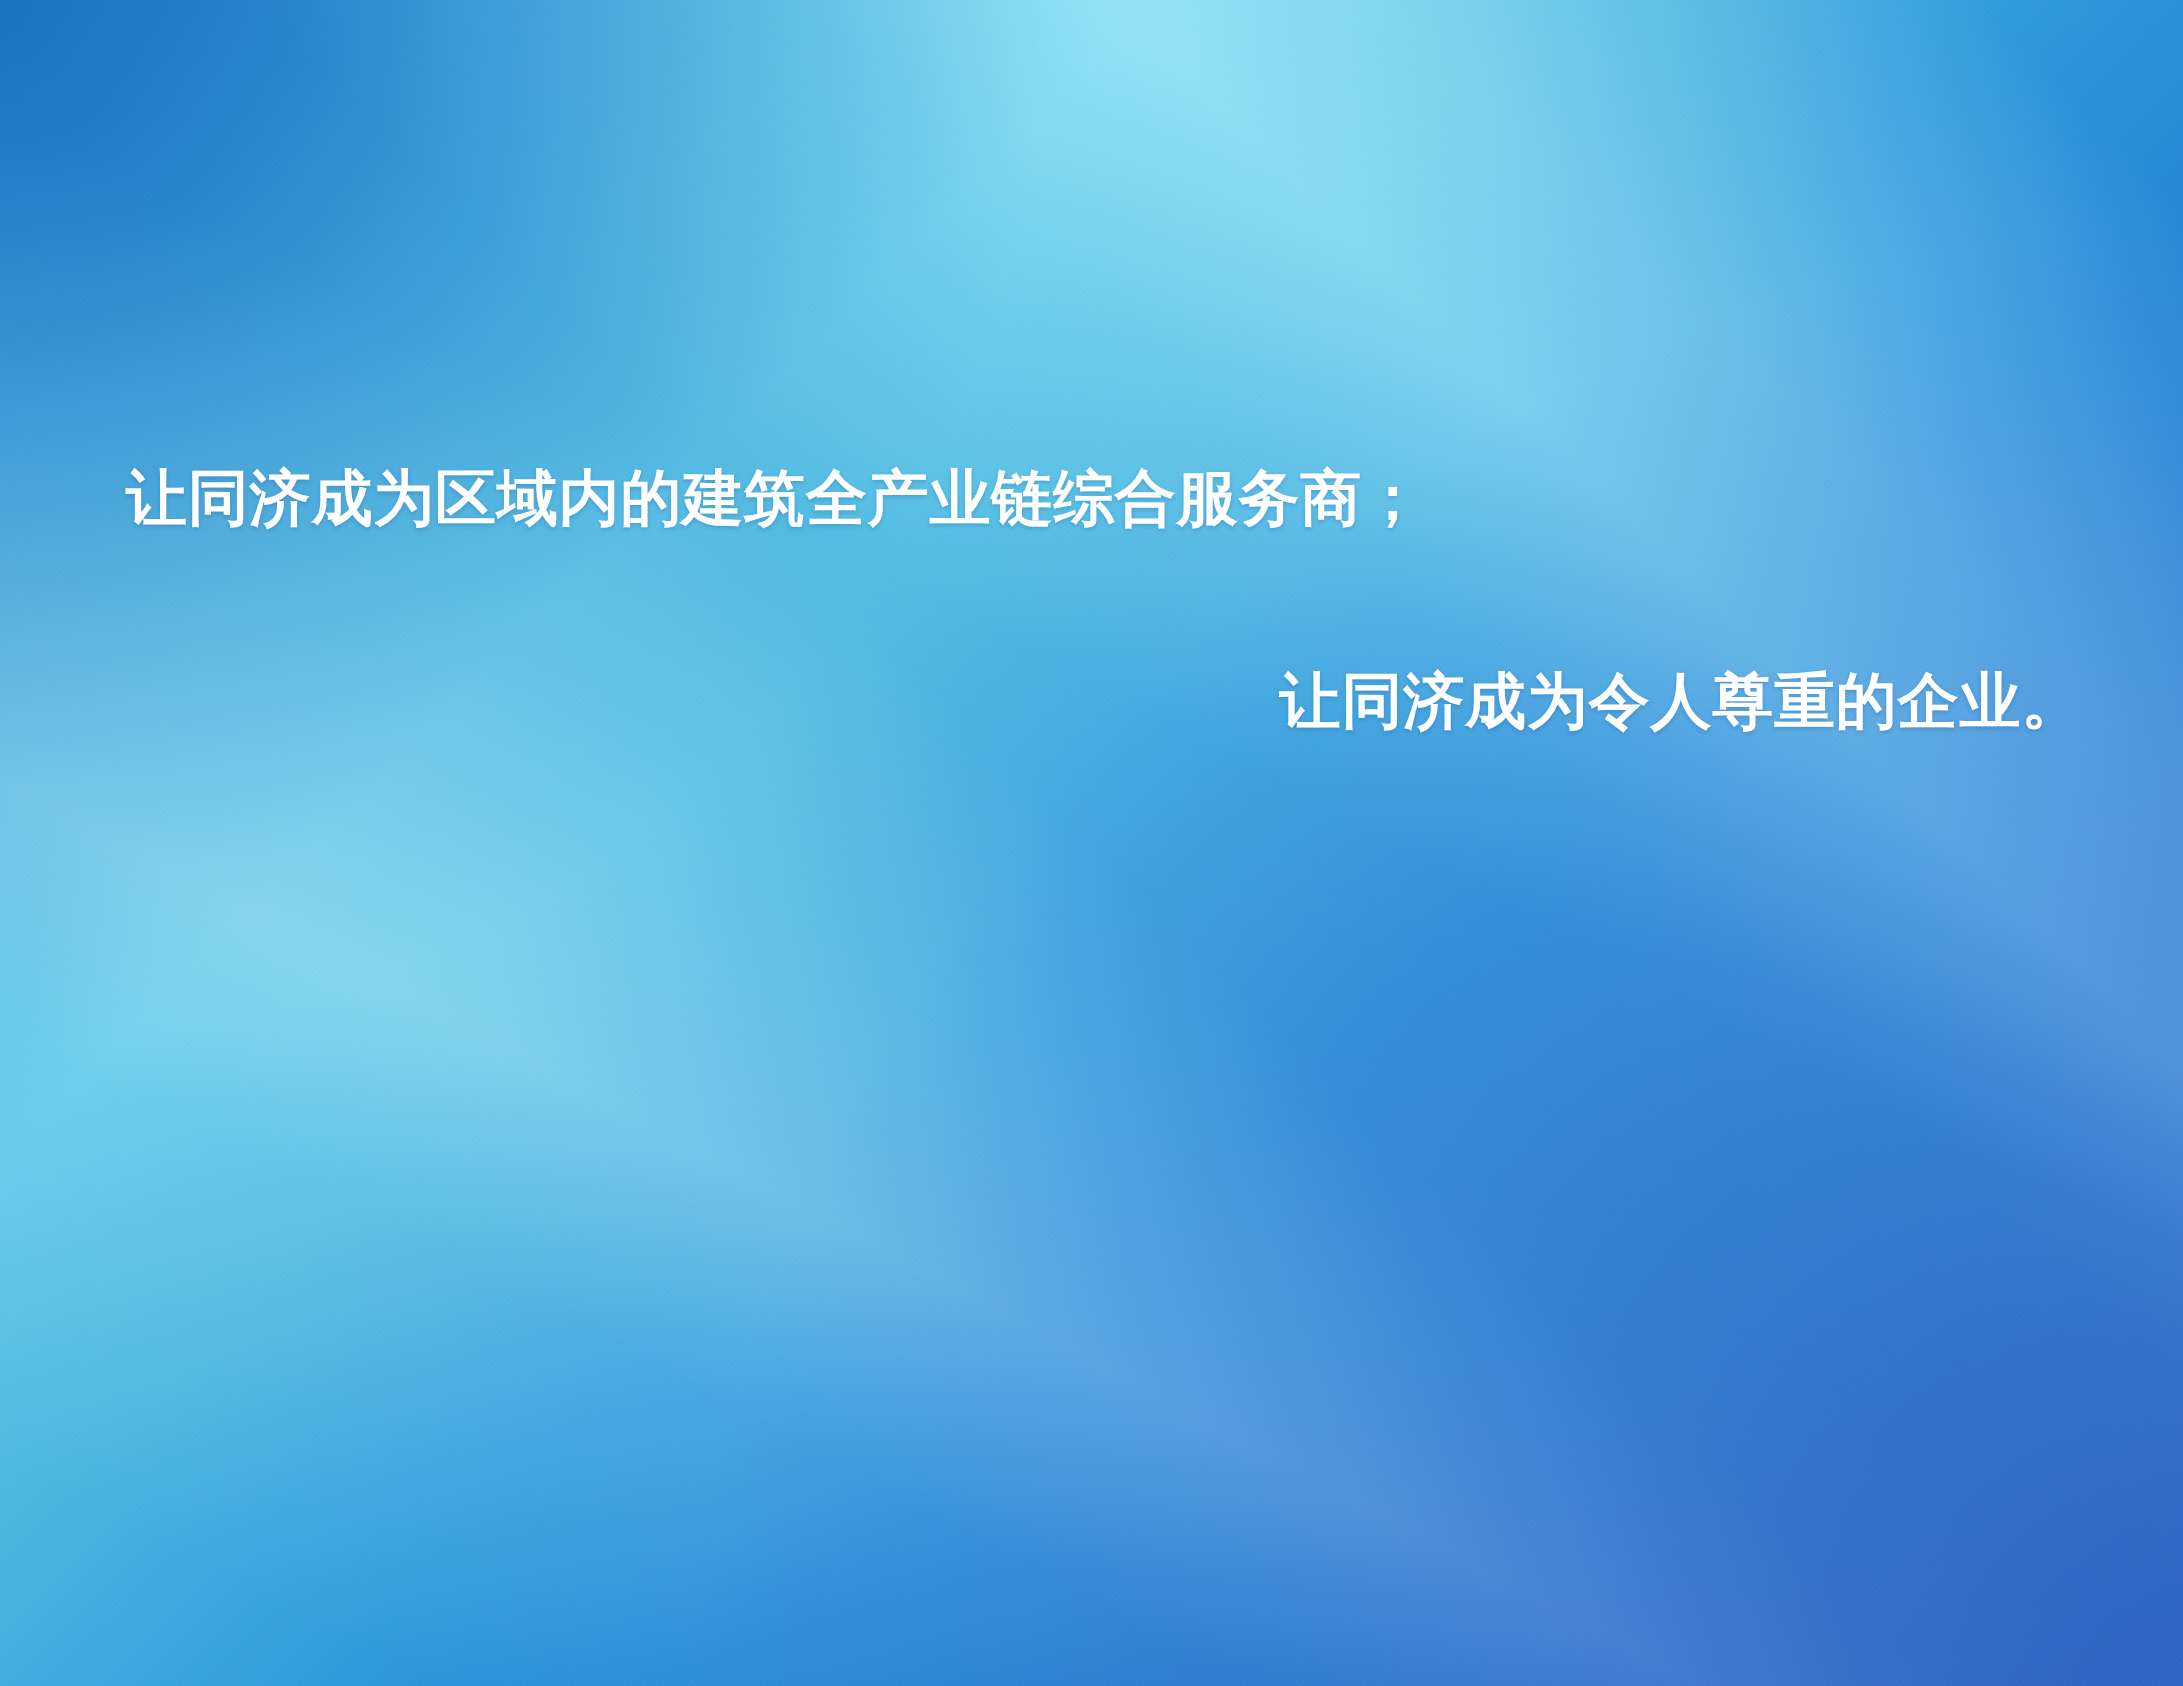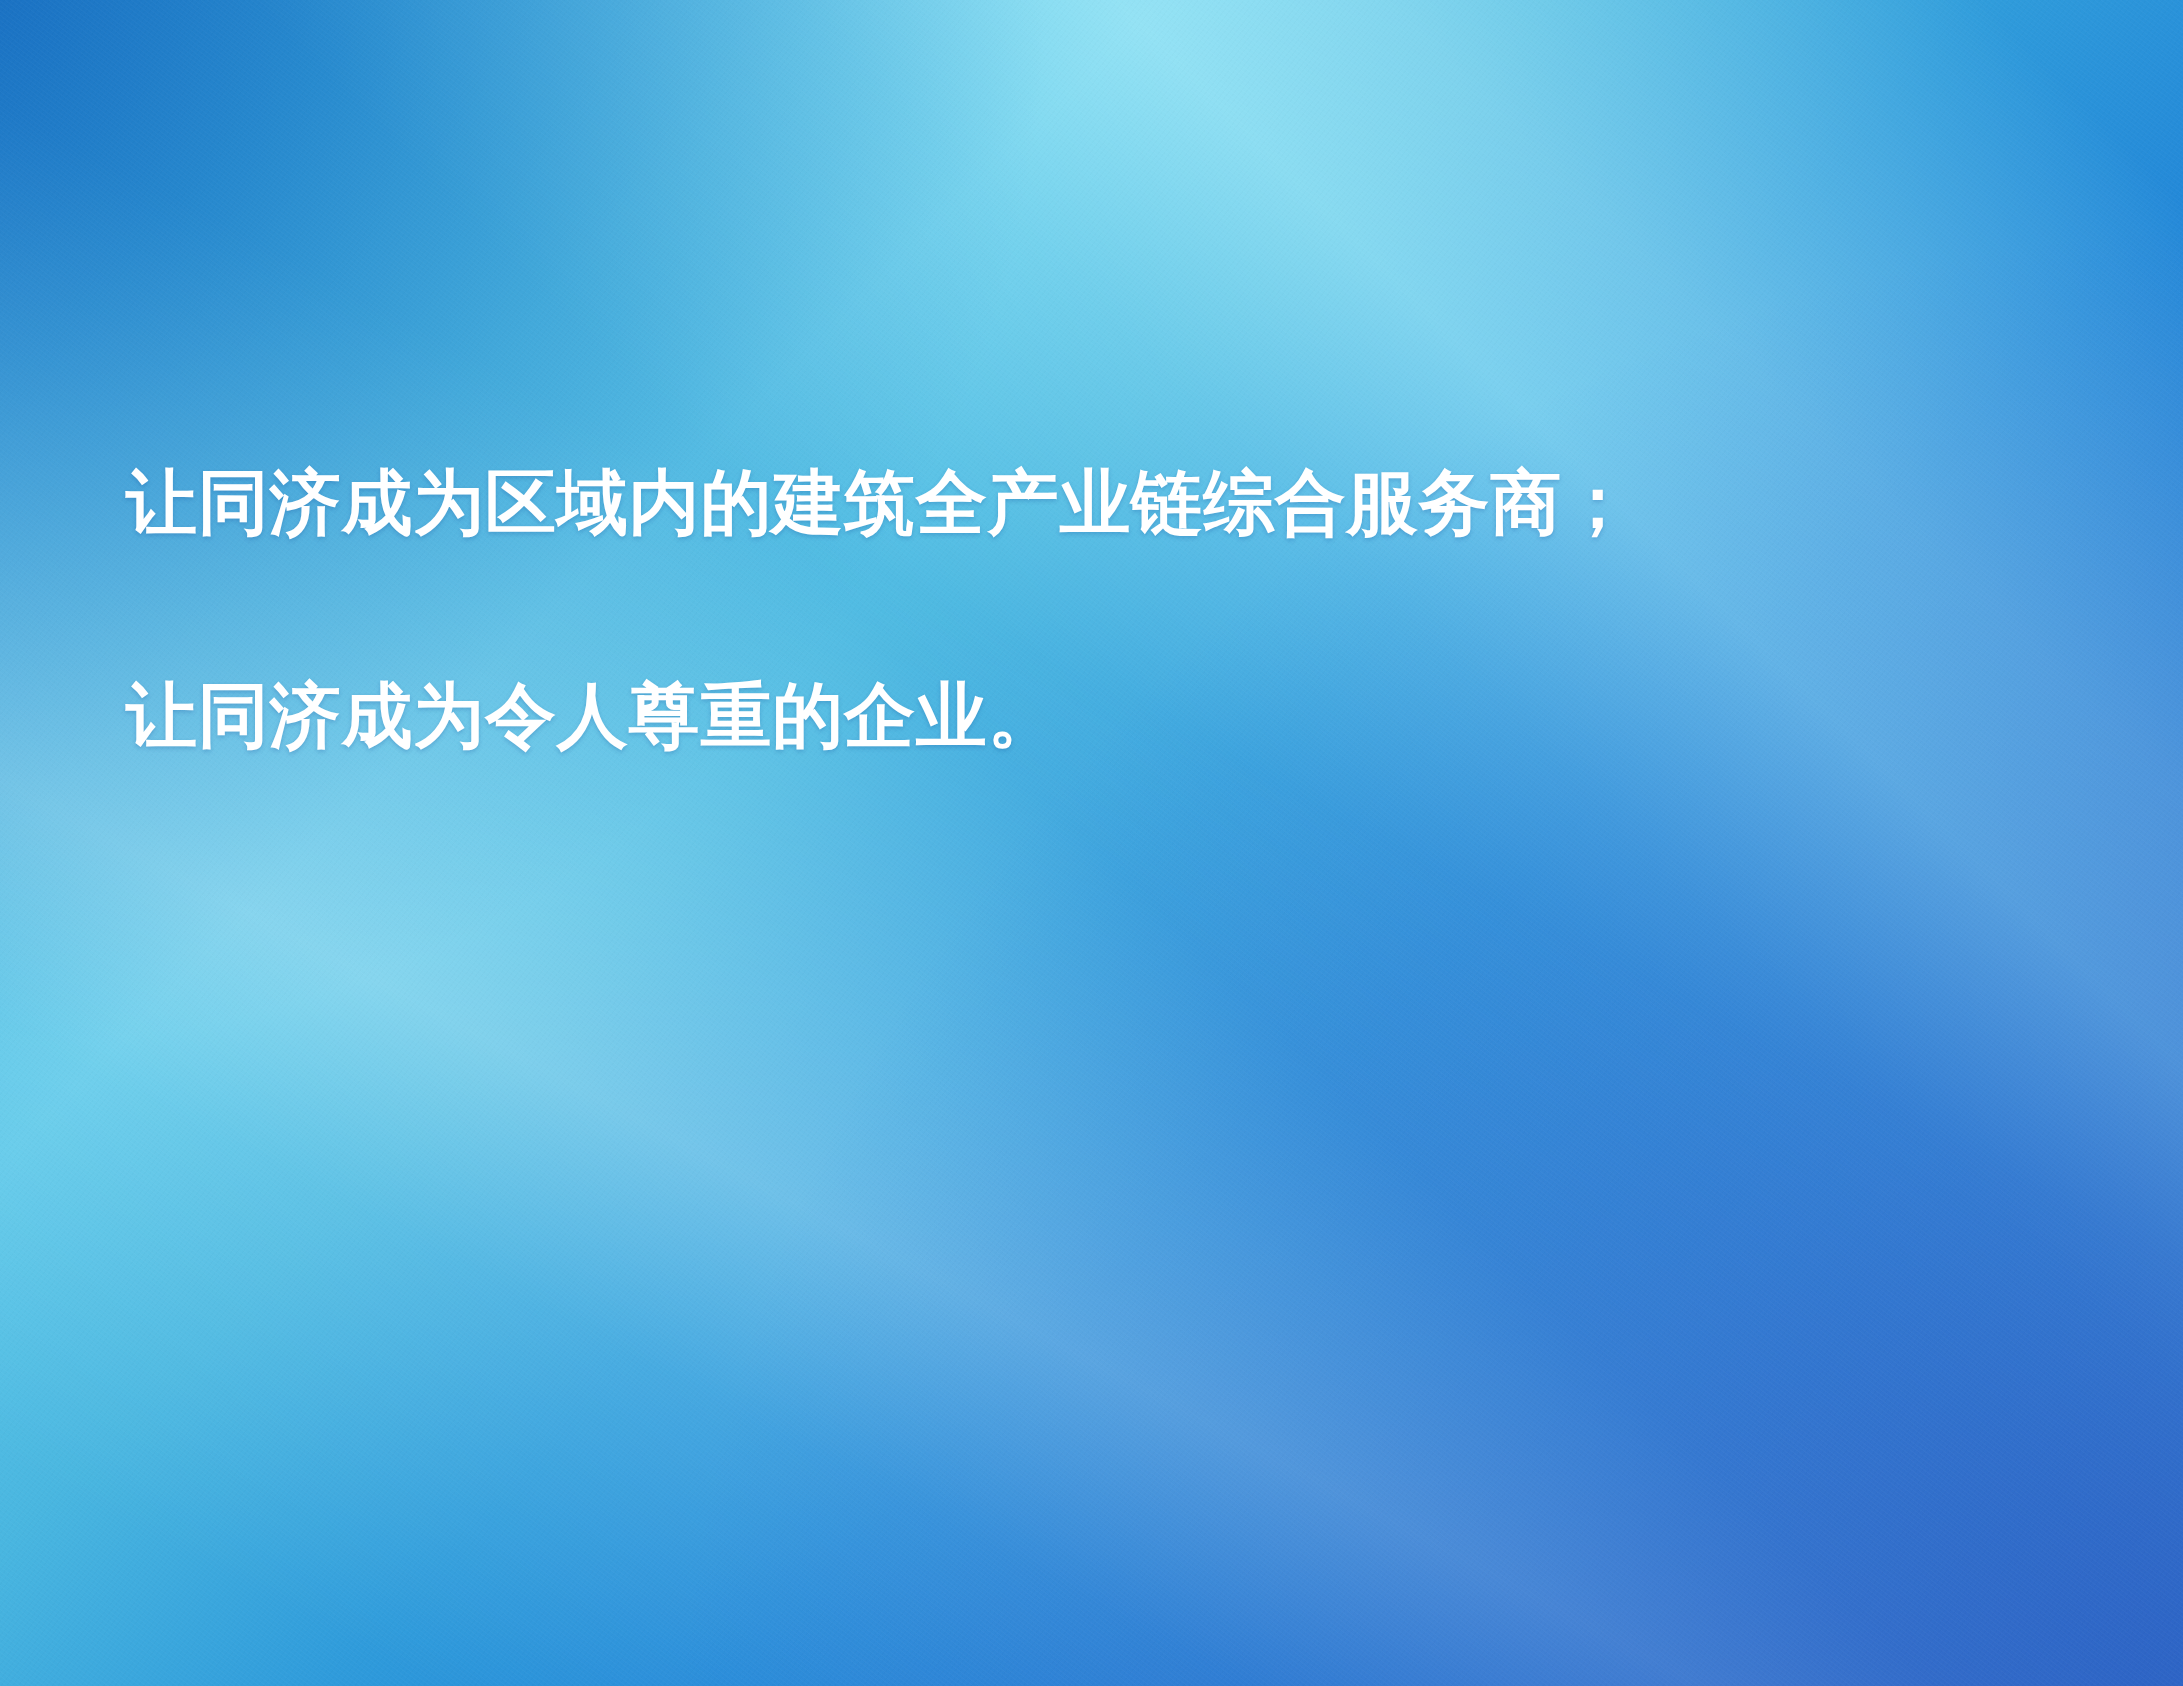--- a/index.html
+++ b/index.html
@@ -118,30 +118,31 @@
     position: absolute;
     left: 126px;
     top: 467px;
     width: 1957px;
   }
 
   .vision-line {
     color: #ffffff;
     font-family: "DejaVu Serif", "Liberation Serif", serif;
     font-weight: bold;
-    font-size: 71px;
+    font-size: 61px;
     line-height: 1;
     letter-spacing: 0.8px;
     white-space: nowrap;
     margin: 0 0 142px 0;
     text-shadow: 0 1.5px 4.5px rgba(10, 60, 140, 0.22);
     -webkit-font-smoothing: antialiased;
   }
   .vision-line:last-child {
     margin-bottom: 0;
+    text-align: right;
   }
 </style>
 </head>
 <body>
 
 <div class="slide">
 
   <div class="bg-base"></div>
   <div class="bg-streak-1"></div>
   <div class="bg-streak-2"></div>

